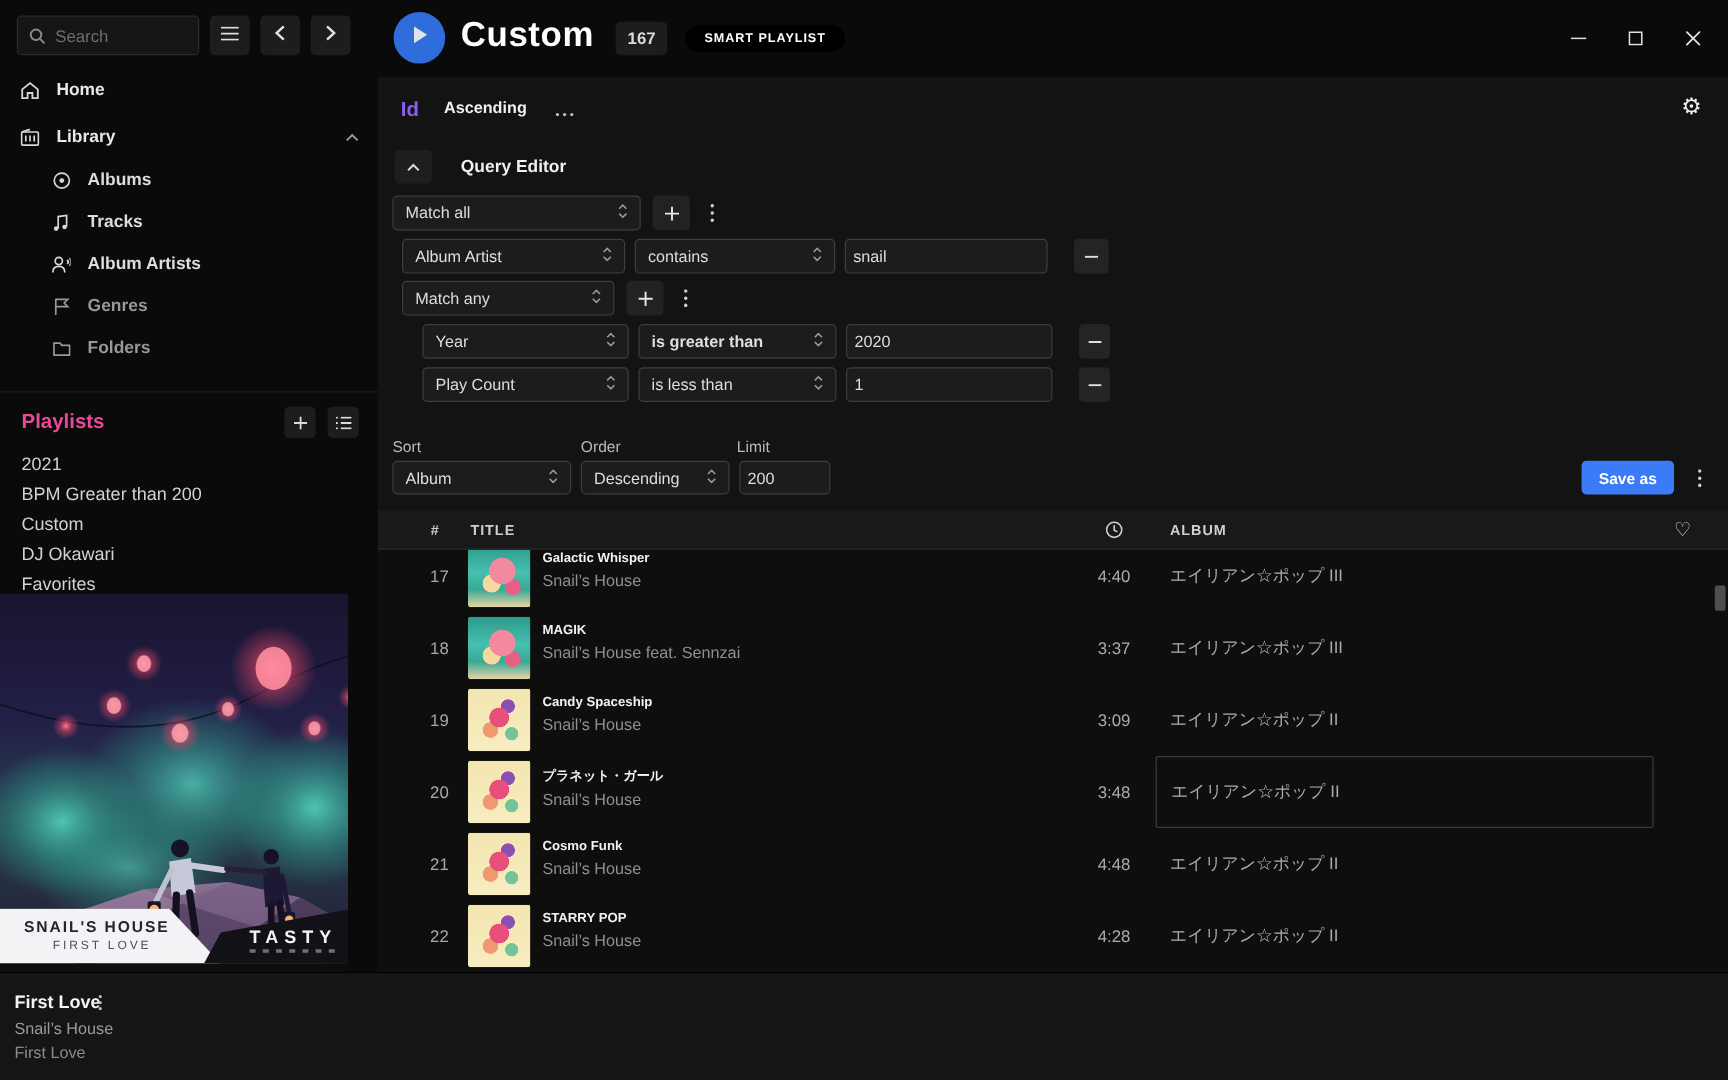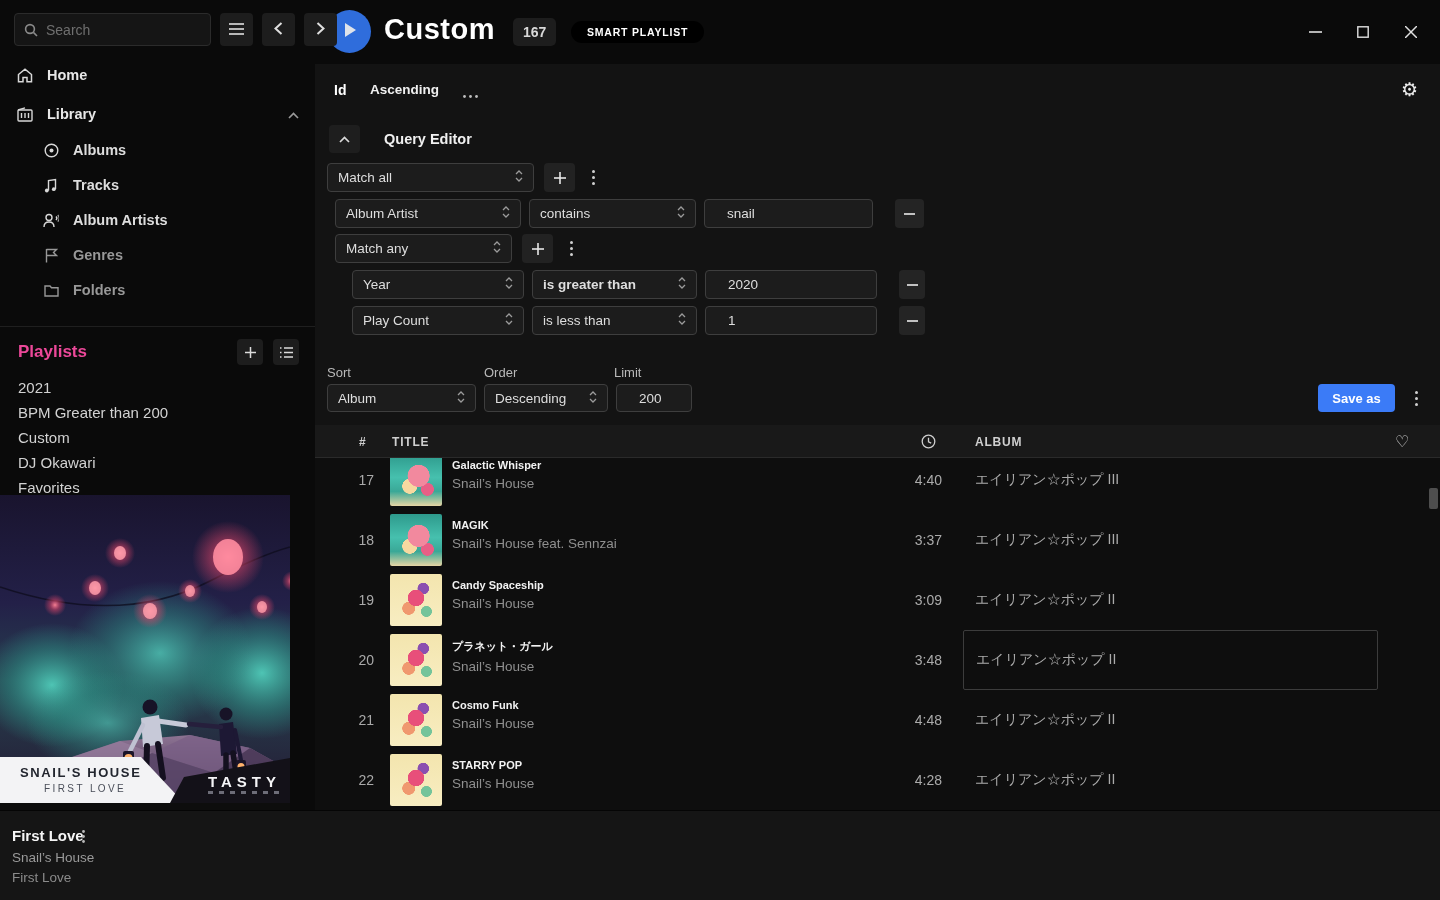--- a/index.html
+++ b/index.html
@@ -3,21 +3,21 @@
 <meta charset="utf-8">
 <style>
   * { margin:0; padding:0; box-sizing:border-box; }
   html,body { width:1440px; height:900px; overflow:hidden; background:#0c0c0c;
               font-family:"Liberation Sans", sans-serif; -webkit-font-smoothing:antialiased; }
   .stage { position:relative; width:1440px; height:900px; background:#131313; }
 
   
   .sidebar { position:absolute; left:0; top:0; width:315px; height:810px; background:#0a0a0a; z-index:5; }
   .searchrow { position:absolute; left:14px; top:13px; display:flex; gap:9px; }
-  .searchbox { width:197px; height:33px; background:#151515; border:1px solid #2b2b2b; border-radius:4px;
+  .searchbox { width:152px; height:33px; background:#151515; border:1px solid #2b2b2b; border-radius:4px;
                display:flex; align-items:center; padding:0 9px; gap:8px; }
   .searchbox input { flex:1; background:transparent; border:none; outline:none; color:#cfcfcf;
                      font-size:14px; font-family:"Liberation Sans",sans-serif; }
   .searchbox input::placeholder { color:#6f6f6f; }
   .sq-btn { width:33px; height:33px; background:#1d1d1d; border-radius:4px; display:grid; place-items:center; color:#e6e6e6; }
   .nav { position:absolute; left:0; top:60px; width:315px; }
   .nav-row { display:flex; align-items:center; height:30px; padding:0 16px; gap:13px; margin-bottom:9px;
              color:#e8e8e8; font-weight:bold; font-size:14.5px; cursor:default; }
   .nav-row .spacer { flex:1; }
   .sub-items { padding-left:42px; }
@@ -55,36 +55,36 @@
   .count-badge { position:absolute; left:198px; top:18px; height:28px; min-width:40px; background:#1d1d1d;
                  border-radius:5px; color:#d9d9d9; font-weight:bold; font-size:14px;
                  display:grid; place-items:center; padding:0 10px; }
   .type-badge { position:absolute; left:256px; top:21px; height:22px; background:#000000; border-radius:12px;
                 color:#ffffff; font-weight:bold; font-size:10.5px; letter-spacing:.8px;
                 display:grid; place-items:center; padding:0 16px; }
   .winctl { position:absolute; right:0; top:0; height:64px; display:flex; align-items:center; gap:18px; padding-right:14px; }
   .winbtn { width:30px; height:30px; display:grid; place-items:center; color:#e0e0e0; }
 
   .subbar { position:absolute; left:0; top:64px; width:100%; height:52px; }
-  .sb-field { position:absolute; left:19px; top:18px; color:#ffffff; font-weight:bold; font-size:14px; }
+  .sb-field { position:absolute; left:19px; top:18px; color:#8b5cf6; font-weight:bold; font-size:17px; }
   .sb-dir   { position:absolute; left:55px; top:18px; color:#f0f0f0; font-weight:bold; font-size:13.5px; }
   .sb-dots  { position:absolute; left:148px; top:20px; color:#bdbdbd; }
   .gear { position:absolute; right:22px; top:16px; color:#ececec; font-size:19px; line-height:1; }
 
   .qe-head { position:absolute; left:14px; top:125px; display:flex; align-items:center; gap:24px; }
   .qe-collapse { width:31px; height:28px; background:#1e1e1e; border-radius:4px; display:grid; place-items:center; color:#dadada; }
   .qe-title { color:#f0f0f0; font-weight:bold; font-size:14.5px;text-align:center; }
 
   .qrow { position:absolute; display:flex; align-items:center; gap:8px; }
   .select { height:29px; background:#1c1c1c; border:1px solid #3e3e3e; border-radius:4px;
             display:flex; align-items:center; justify-content:space-between; padding:0 10px;
             color:#dedede; font-size:13.5px; }
   .select .updown { color:#9b9b9b; margin-left:8px; }
   .tinput { height:29px; background:#1c1c1c; border:1px solid #3e3e3e; border-radius:4px;
-            color:#dedede; font-size:13.5px; padding:0 22px; font-family:"Liberation Sans",sans-serif; outline:none; }
+            color:#dedede; font-size:13.5px; padding:0 6px; font-family:"Liberation Sans",sans-serif; outline:none; }
   .qbtn { width:31px; height:29px; background:#222222; border-radius:4px; display:grid; place-items:center; color:#e8e8e8; }
   .qbtn.slim { width:20px; background:transparent; }
   .qbtn.minus { background:#242424; }
 
   .sol-label { position:absolute; color:#b9b9b9; font-size:13px; }
   .saveas { position:absolute; left:1003px; top:384px; width:77px; height:28px; background:#3b7bf7;
             border-radius:4px; color:#ffffff; font-weight:bold; font-size:13px; display:grid; place-items:center; }
   .saveas-dots { position:absolute; left:1090px; top:386px; width:22px; height:24px; display:grid; place-items:center; color:#d0d0d0; }
 
   

